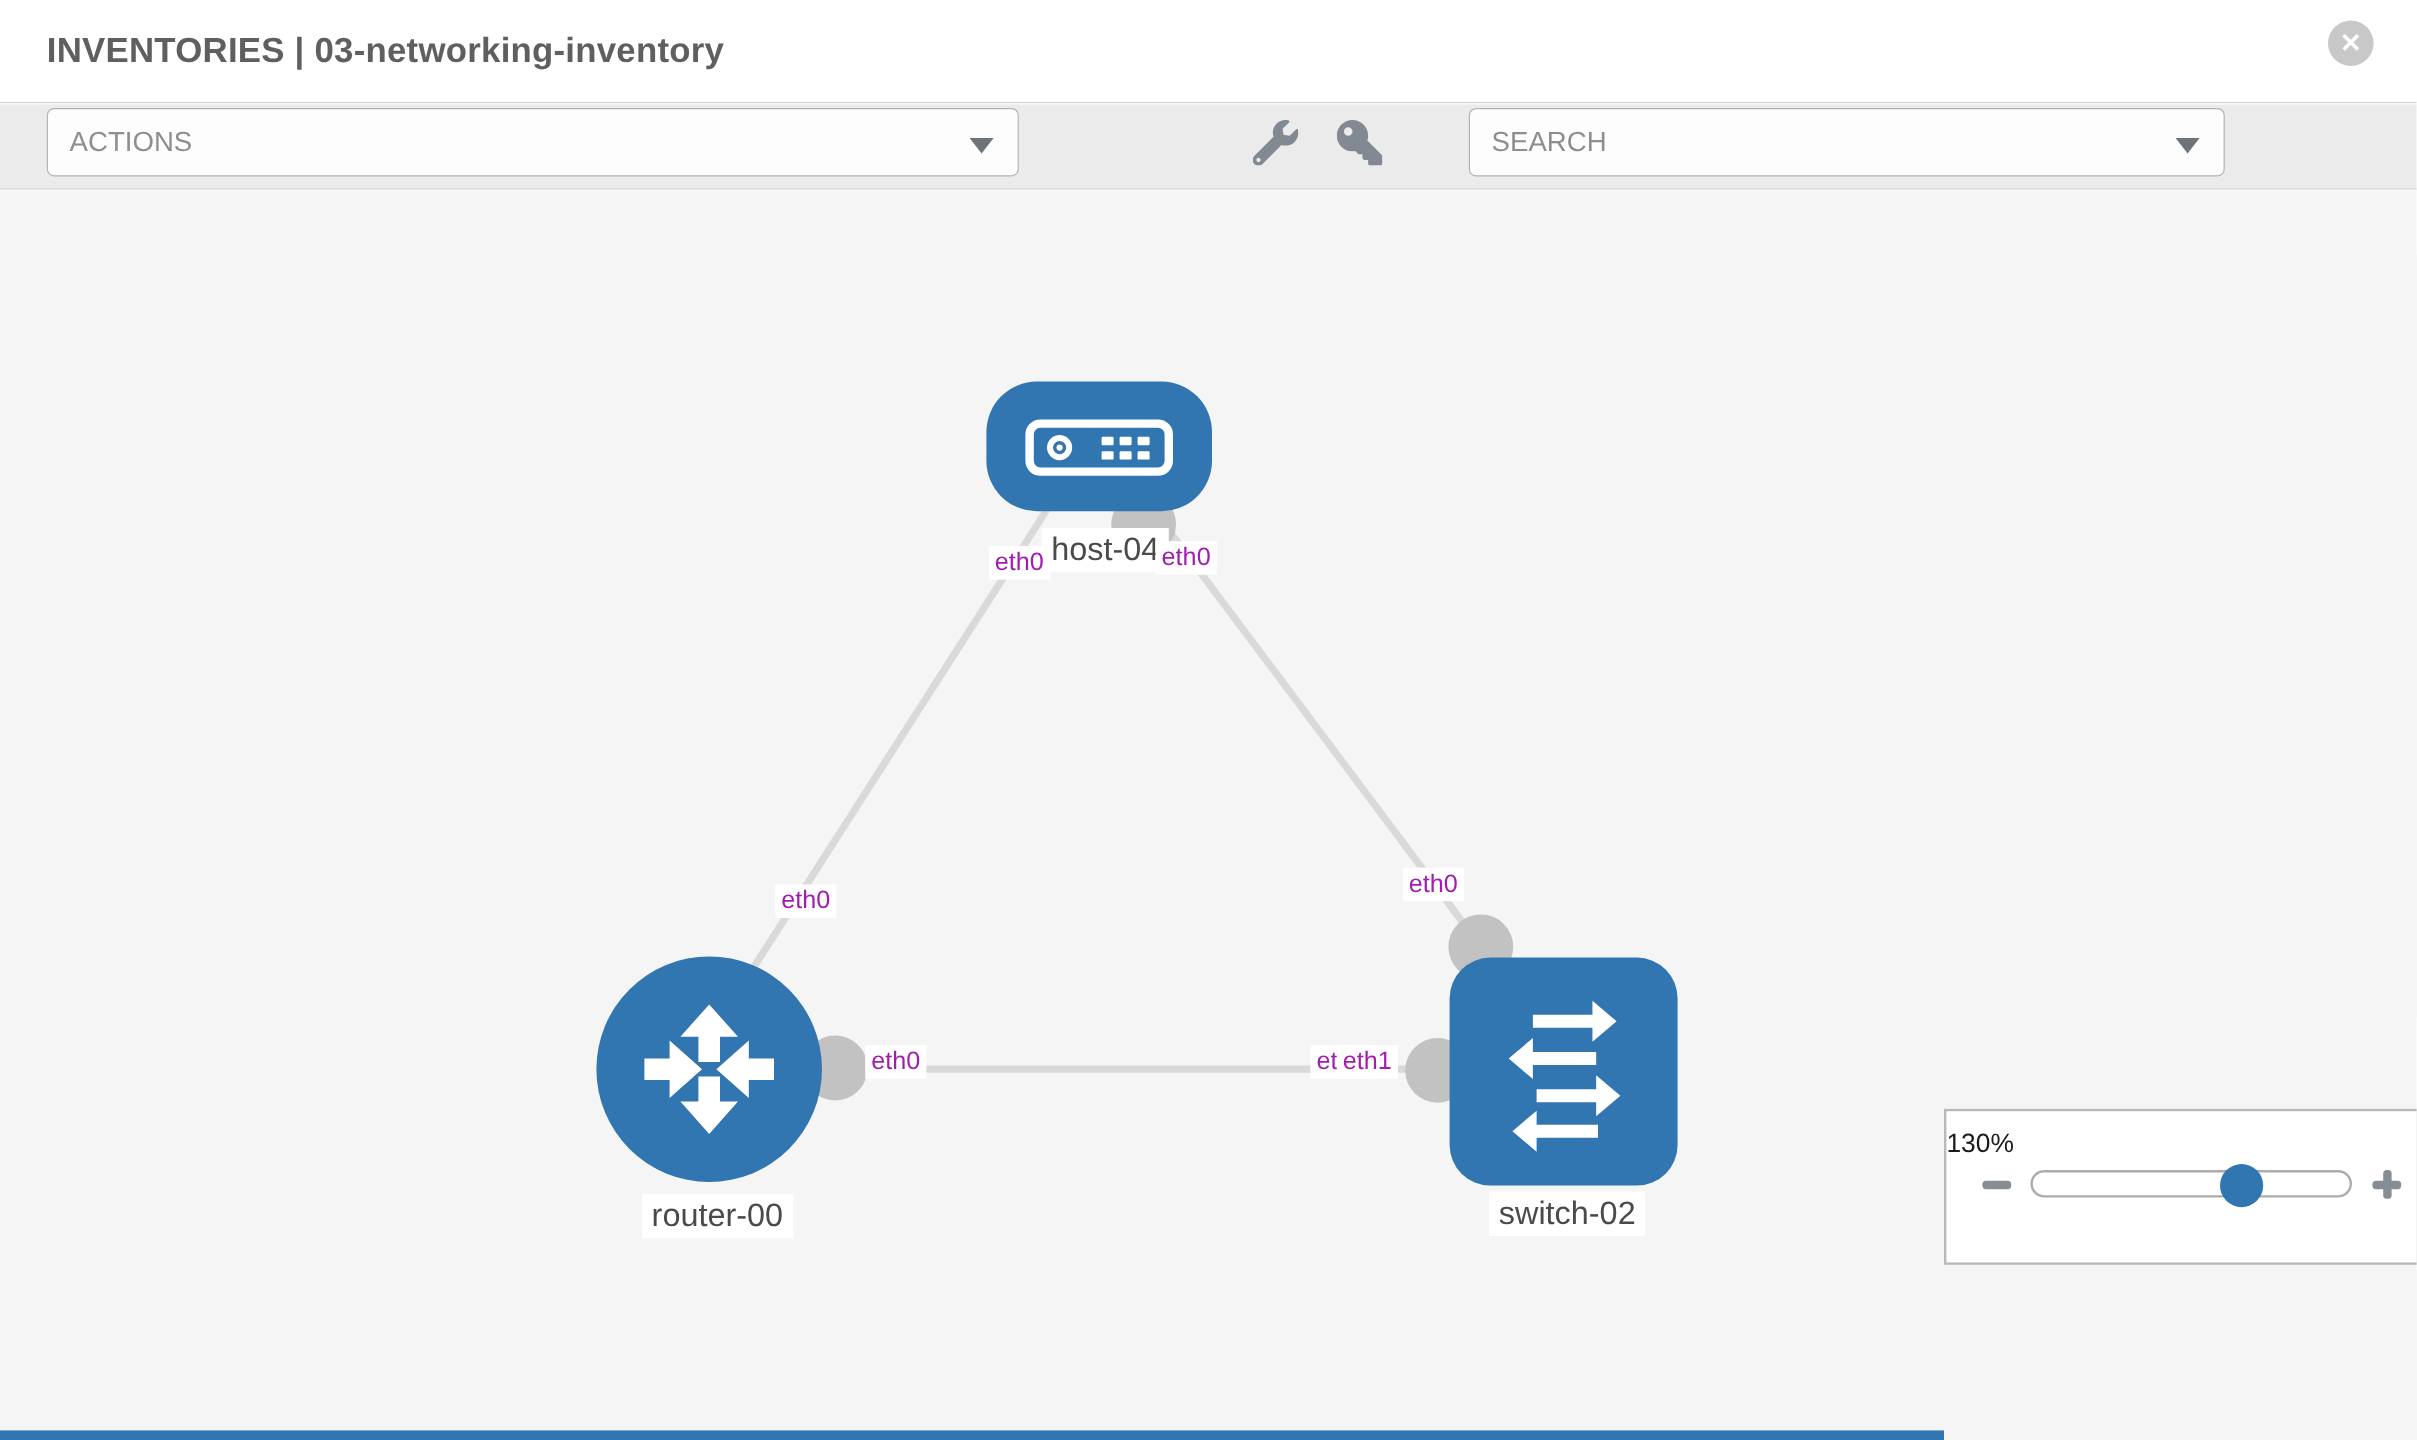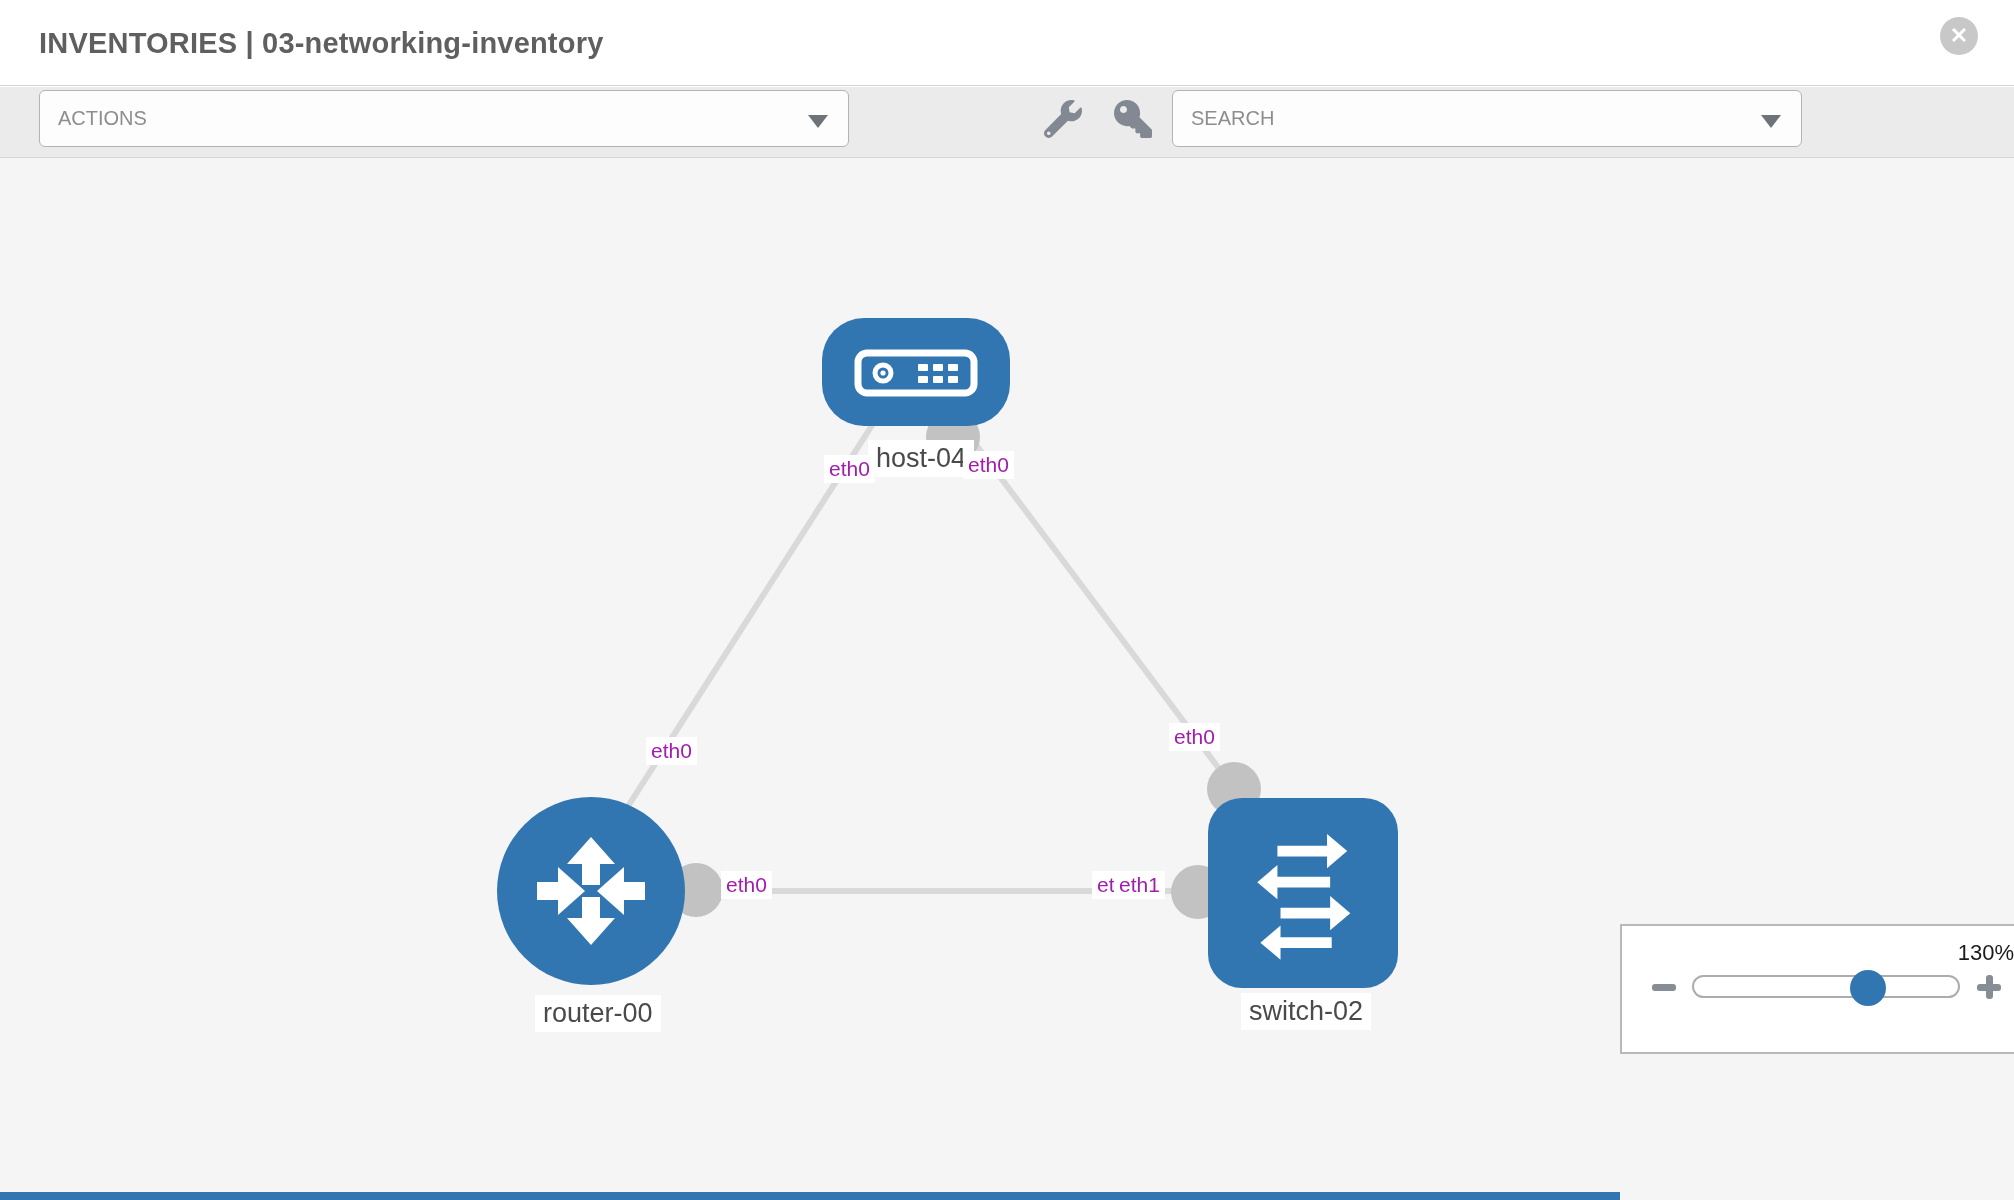--- a/index.html
+++ b/index.html
@@ -27,29 +27,29 @@
   .toolbar {
     position:absolute; left:0; top:87px; width:2014px; height:71px;
     background:#ebebeb; border-bottom:1px solid #d6d6d6;
   }
   .select-box {
     position:absolute; top:3px; height:57px; background:#fdfdfd;
     border:1px solid #b3b3b3; border-radius:6px;
   }
   .select-box .select-label {
     position:absolute; left:18px; top:0; height:55px; line-height:55px;
-    font-size:20px; color:#8e8e8e;
+    font-size:23px; color:#8e8e8e;
   }
   .caret-down {
     position:absolute; right:20px; top:24px; width:0; height:0;
     border-left:10px solid transparent; border-right:10px solid transparent;
     border-top:13px solid #6e737a;
   }
   .actions-box { left:39px; width:810px; }
-  .search-box  { left:1172px; width:630px; }
+  .search-box  { left:1224px; width:630px; }
   .tool-icon { position:absolute; top:13px; width:38px; height:38px; cursor:pointer; }
   .tool-icon svg { width:100%; height:100%; fill:#838992; }
   .wrench-pos { left:1044px; }
   .key-pos { left:1114px; }
   .key-pos svg { transform:scaleX(-1); }
   
   .canvas {
     position:absolute; left:0; top:158px; width:2014px; height:1042px;
     background:#f5f5f5;
   }
@@ -71,21 +71,21 @@
   .iface-label {
     position:absolute; background:#ffffff; color:#a21caf;
     font-size:21px; padding:2px 5px; white-space:nowrap;
   }
   
   .zoom-widget {
     position:absolute; left:1620px; top:924px; width:396px; height:130px;
     background:#ffffff; border:2px solid #b9b9b9;
   }
   .zoom-value {
-    position:absolute; left:0; top:14px; width:100%; text-align:right;
+    position:absolute; left:0; top:14px; width:100%; text-align:left;
     font-size:22px; color:#1b1b1b;
   }
   .zoom-minus {
     position:absolute; left:30px; top:58px; width:24px; height:7px;
     border-radius:3px; background:#878d95; cursor:pointer;
   }
   .zoom-plus { position:absolute; left:355px; top:49px; width:24px; height:24px; cursor:pointer; }
   .zoom-plus::before {
     content:""; position:absolute; left:0; top:9px; width:24px; height:7px;
     border-radius:3px; background:#878d95;

